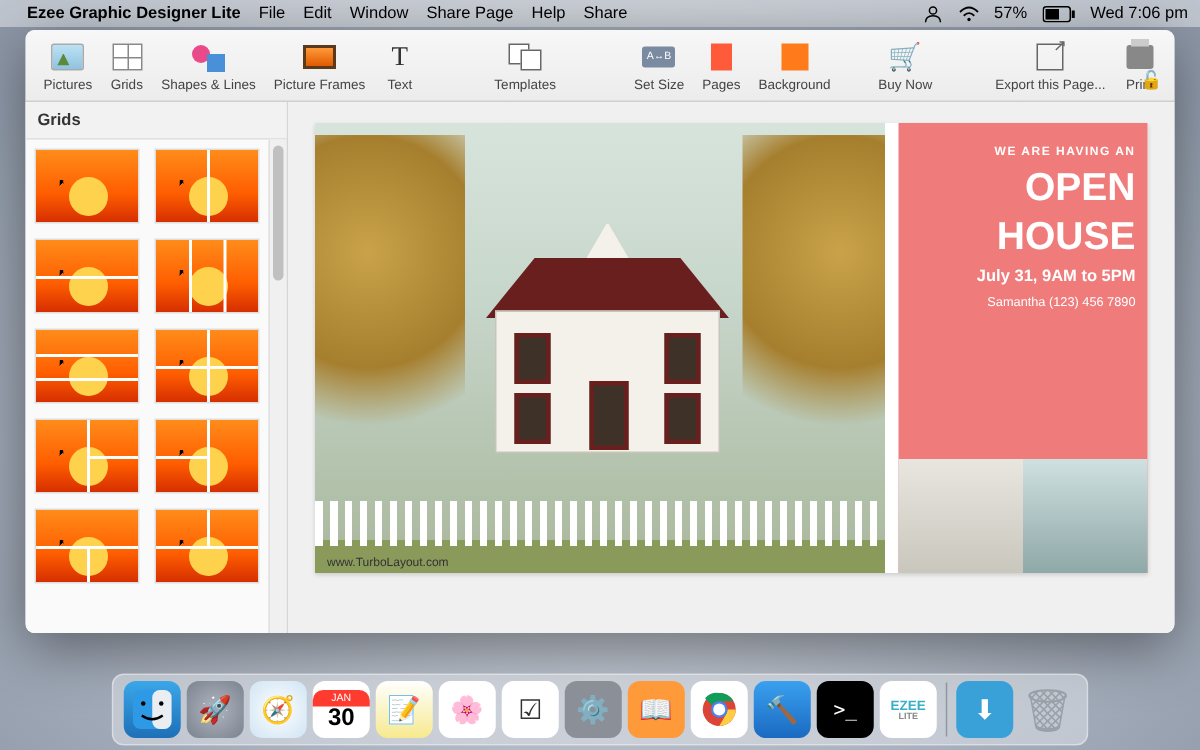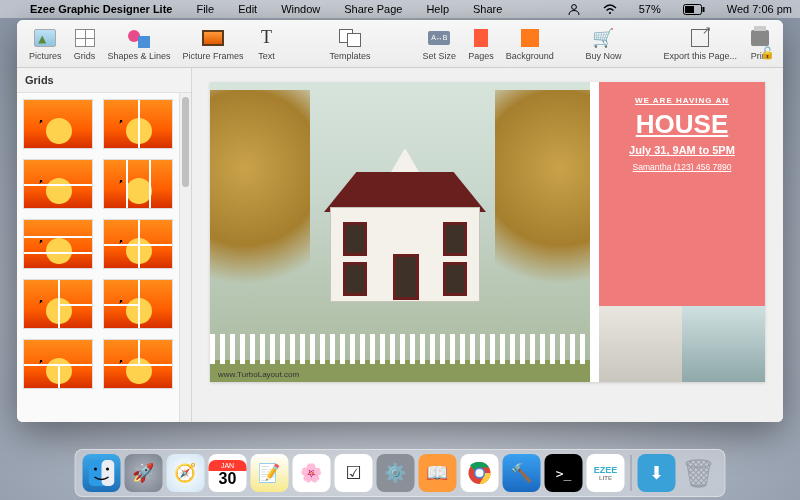--- a/index.html
+++ b/index.html
@@ -1,19 +1,19 @@
 <!DOCTYPE html>
 <html><head>
 <meta charset="utf-8">
 <style>
 * { margin:0; padding:0; box-sizing:border-box; font-family: -apple-system, "Helvetica Neue", Arial, sans-serif; }
 body { width:800px; height:500px; overflow:hidden; background: radial-gradient(ellipse at 50% 60%, #d8dce2 0%, #b8bfca 40%, #8a95a6 100%); position:relative; }
 
 
-.menubar { height:18px; background:rgba(255,255,255,0.45); display:flex; align-items:center; font-size:11px; color:#000; padding:0 8px;gap:12px; }
+.menubar { height:18px; background:rgba(255,255,255,0.45); display:flex; align-items:center; font-size:11px; color:#000; padding:0 8px; }
 .menubar .apple { margin-right:10px; font-size:12px; }
 .menubar .app-name { font-weight:600; margin-right:12px; }
 .menubar .menu-item { margin-right:12px; }
 .menubar .spacer { flex:1; }
 .menubar .status { margin-left:10px; display:flex; align-items:center; gap:2px; }
 
 
 .window { position:absolute; left:17px; top:20px; width:766px; height:402px; background:#ececec; border-radius:6px; box-shadow:0 10px 40px rgba(0,0,0,0.45); overflow:hidden; display:flex; flex-direction:column; }
 .titlebar { height:20px; display:flex; align-items:center; justify-content:center; position:relative; font-size:11px; color:#555; background:linear-gradient(#f6f6f6,#e6e6e6); border-bottom:1px solid #d0d0d0; }
 .traffic { position:absolute; left:8px; top:4px; display:flex; gap:6px; }
@@ -47,21 +47,21 @@
 .tree.l{left:-30px;} .tree.r{right:-35px;}
 .house{position:absolute;left:120px;top:90px;width:150px;height:130px;}
 .house .wall{position:absolute;left:0;bottom:0;width:150px;height:95px;background:#f4f1ea;border:1px solid #c9c4b8;}
 .house .roof{position:absolute;left:-6px;top:0;width:162px;height:40px;background:#6a1f1f;clip-path:polygon(0 100%,20% 0,80% 0,100% 100%);}
 .house .gable{position:absolute;left:40px;top:-24px;width:70px;height:60px;background:#f4f1ea;clip-path:polygon(50% 0,100% 100%,0 100%);border:1px solid #c9c4b8;}
 .house .win{position:absolute;width:24px;height:34px;background:#3e3228;border:3px solid #6a1f1f;}
 .fence{position:absolute;left:0;bottom:18px;width:100%;height:30px;background:repeating-linear-gradient(90deg,#fff 0 5px,transparent 5px 10px);}
 .grass{position:absolute;left:0;bottom:0;width:100%;height:22px;background:#8a9a5b;}
 .watermark{position:absolute;left:8px;bottom:3px;font-size:8px;color:#333;}
 
-.panel { position:absolute; right:0; top:0; width:166px; height:300px; background:#f07b7b; color:#fff; text-align:center; padding:14px 8px 0;text-decoration:underline; }
+.panel { position:absolute; right:0; top:0; width:166px; height:300px; background:#f07b7b; color:#fff; text-align:right; padding:14px 8px 0; }
 .panel .kicker{font-size:8px;letter-spacing:1px;font-weight:600;}
 .panel .big{font-size:26px;font-weight:700;line-height:1.05;margin:6px 0;}
 .panel .date{font-size:11px;font-weight:700;margin-top:4px;}
 .panel .addr{font-size:8.5px;margin-top:6px;line-height:1.4;}
 .panel .thumbs{position:absolute;bottom:0;left:0;right:0;height:76px;display:flex;}
 .panel .thumbs div{flex:1;}
 .panel .thumbs .t1{background:linear-gradient(#e8e6df,#c9c6bd);}
 .panel .thumbs .t2{background:linear-gradient(#cfe0e0,#8fa8a8);}
 
 
@@ -293,20 +293,21 @@
               <div class="win" style="left:12px;top:54px"></div>
               <div class="win" style="right:12px;top:14px"></div>
               <div class="win" style="right:12px;top:54px"></div>
               <div class="win" style="left:62px;top:46px;height:46px;width:26px"></div>
             </div>
           </div>
           <div class="watermark">www.TurboLayout.com</div>
         </div>
         <div class="panel">
           <div class="kicker">WE ARE HAVING AN</div>
+          <div class="big">OPEN</div>
           <div class="big">HOUSE</div>
           <div class="date">July 31, 9AM to 5PM</div>
           <div class="addr">Samantha  (123) 456 7890</div>
           <div class="thumbs">
             <div class="t1"></div>
             <div class="t2"></div>
           </div>
         </div>
       </div>
     </div>

